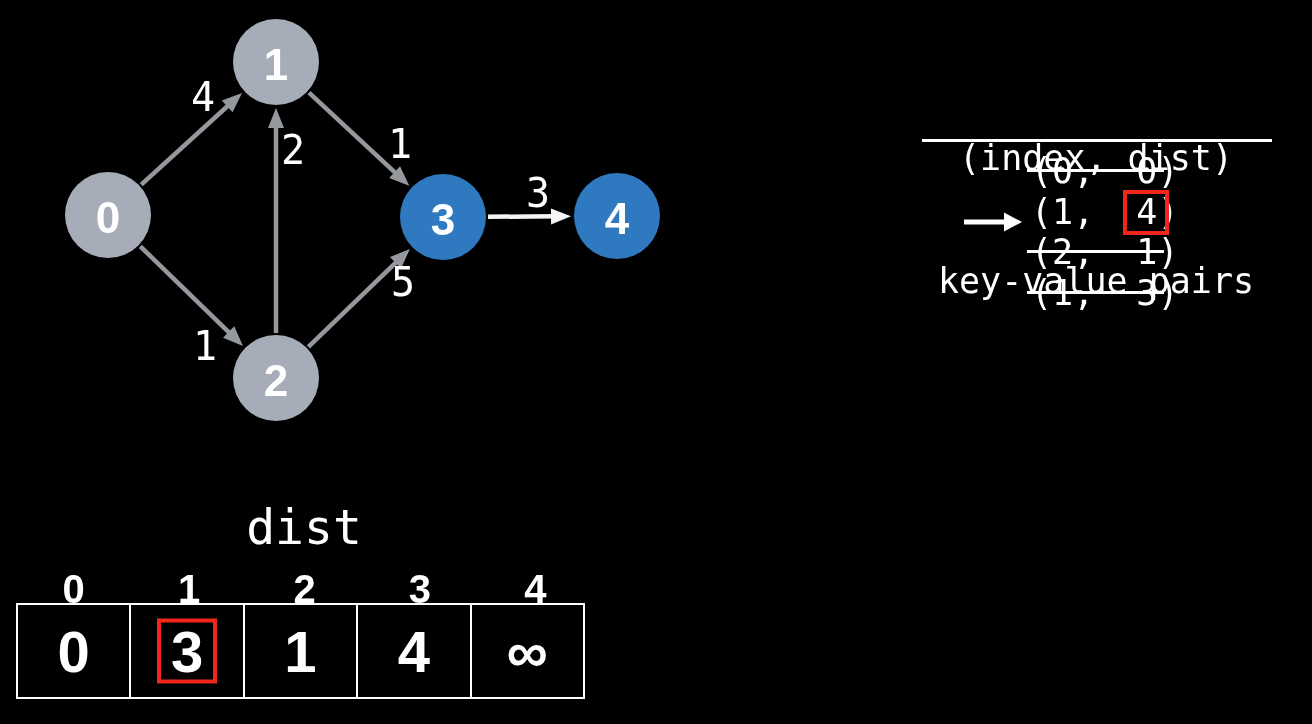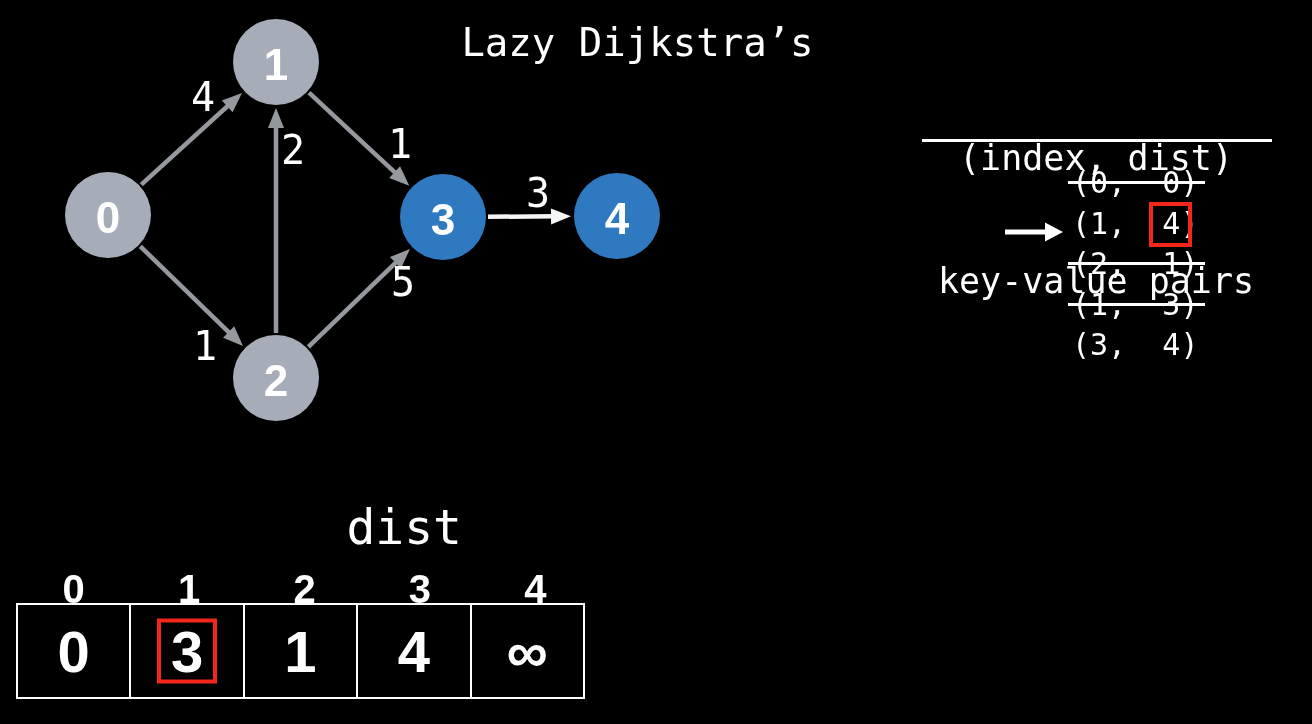--- a/index.html
+++ b/index.html
@@ -19,23 +19,22 @@
   
   #kv-header {
     position:absolute; left:905px; top:56px; width:382px;
     text-align:center; font-size:35px; line-height:41px; white-space:pre;
   }
   #kv-underline {
     position:absolute; left:922px; top:139px; width:350px; height:3px;
     background:#fff;
   }
   #kv-list {
-    position:absolute; left:1031px; top:163px; width:127px;
-    font-size:30px;
-    margin-left:41px;
+    position:absolute; left:1031px; top:151px; width:127px;
+    font-size:35px;
   }
   .kv-row {
     position:relative; height:40.6px; line-height:40.6px;
     white-space:pre;
   }
   .kv-row.crossed::after {
     content:""; position:absolute; left:-4px; right:-6px; top:50%;
     height:3px; margin-top:-2px; background:#fff;
   }
   .kv-val { position:relative; display:inline-block; }
@@ -43,21 +42,21 @@
     content:""; position:absolute; left:-13px; right:-12px; top:-2px; bottom:-3px;
     border:4px solid var(--red,#f2261b);
   }
   .kv-arrow {
     position:absolute; left:-70px; top:50%; transform:translateY(-50%);
     width:62px; height:22px;
   }
   
   #dist-label {
     position:absolute; left:146px; top:502px; width:316px;
-    text-align:right; font-size:48px; line-height:50px; white-space:pre;
+    text-align:center; font-size:48px; line-height:50px; white-space:pre;
   }
   #dist-indices {
     position:absolute; left:16px; top:568px; width:577px;
     display:flex;
     font-family:"Liberation Sans", sans-serif; font-weight:700; font-size:40px;
   }
   #dist-indices .idx { flex:1 1 0; text-align:center; line-height:42px; }
   #dist-cells {
     position:absolute; left:16px; top:603px; display:flex;
   }
@@ -72,21 +71,20 @@
     position:absolute; left:50%; top:50%; width:52px; height:57px;
     transform:translate(-50%,-50%);
     border:4px solid var(--red,#f2261b);
   }
 </style>
 </head>
 <body>
 
 <div id="stage">
 
-  <div id="title">Lazy Dijkstra’s</div>
 
   <svg id="graph-svg" width="720" height="480" viewBox="0 0 720 480">
       <g>
         <line x1="141.2704071665454" y1="184.70016490189616" x2="230.16077234831522" y2="103.74643946849862" stroke="#95999e" stroke-width="4.5"></line>
         <polygon points="241.9902504519758,92.97316476695059 232.5900401731741,112.35449719571592 221.81676547162607,100.52501909205533" fill="#95999e"></polygon>
         <text x="203" y="97" fill="#fff" font-family="&quot;DejaVu Sans Mono&quot;, monospace" font-size="40" text-anchor="middle" dominant-baseline="central">4</text>
       </g>
       <g>
         <line x1="140.29678227826324" y1="246.3355685199816" x2="231.50221108328176" y2="334.82655003913646" stroke="#95999e" stroke-width="4.5"></line>
         <polygon points="242.98551144888648,345.9680855129077 223.06061825499498,337.782816353496 234.2021537287662,326.2995159878913" fill="#95999e"></polygon>
@@ -141,21 +139,20 @@
   <div id="kv-underline"></div>
 
   <div id="kv-list">
       <div class="kv-row crossed"><span>(0,&nbsp;&nbsp;</span><span class="kv-val">0</span><span>)</span></div>
       <div class="kv-row"><span>(1,&nbsp;&nbsp;</span><span class="kv-val boxed">4</span><span>)</span><span class="kv-arrow"><svg width="62" height="22" viewBox="0 0 62 22">
             <rect x="3" y="8.5" width="42" height="5" fill="#fff"></rect>
             <polygon points="43,1.5 61,11 43,20.5" fill="#fff"></polygon>
           </svg></span></div>
       <div class="kv-row crossed"><span>(2,&nbsp;&nbsp;</span><span class="kv-val">1</span><span>)</span></div>
       <div class="kv-row crossed"><span>(1,&nbsp;&nbsp;</span><span class="kv-val">3</span><span>)</span></div>
-      <div class="kv-row"><span>(3,&nbsp;&nbsp;</span><span class="kv-val">4</span><span>)</span></div>
     </div>
 
   <div id="dist-label">dist</div>
   <div id="dist-indices">
       <div class="idx">0</div>
       <div class="idx">1</div>
       <div class="idx">2</div>
       <div class="idx">3</div>
       <div class="idx">4</div>
     </div>

